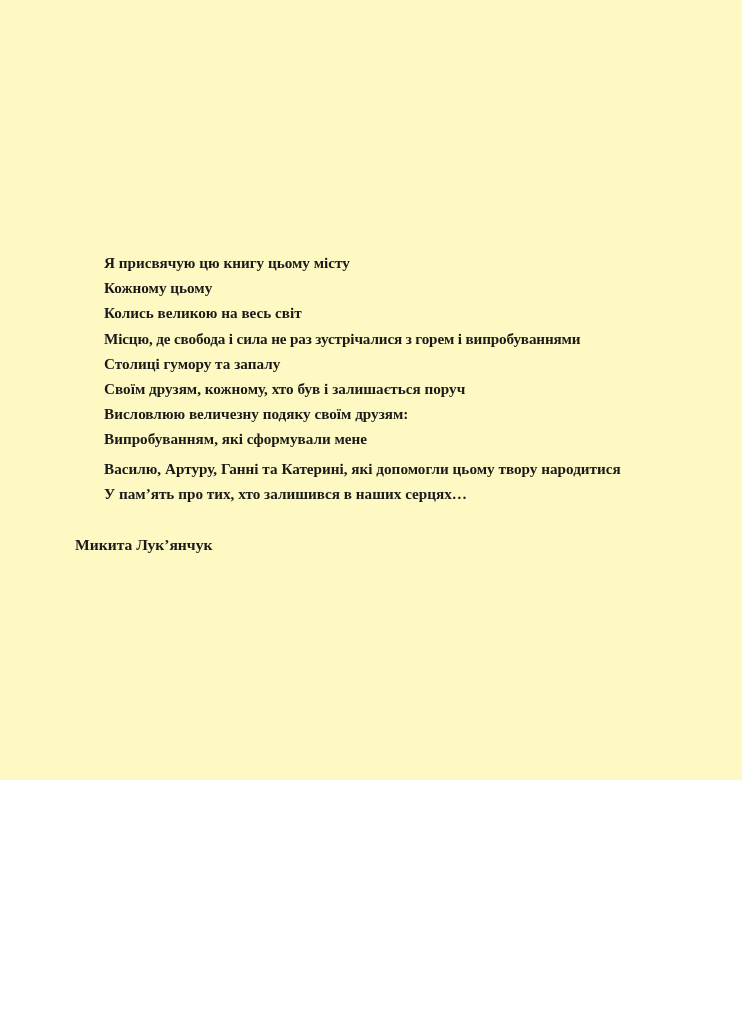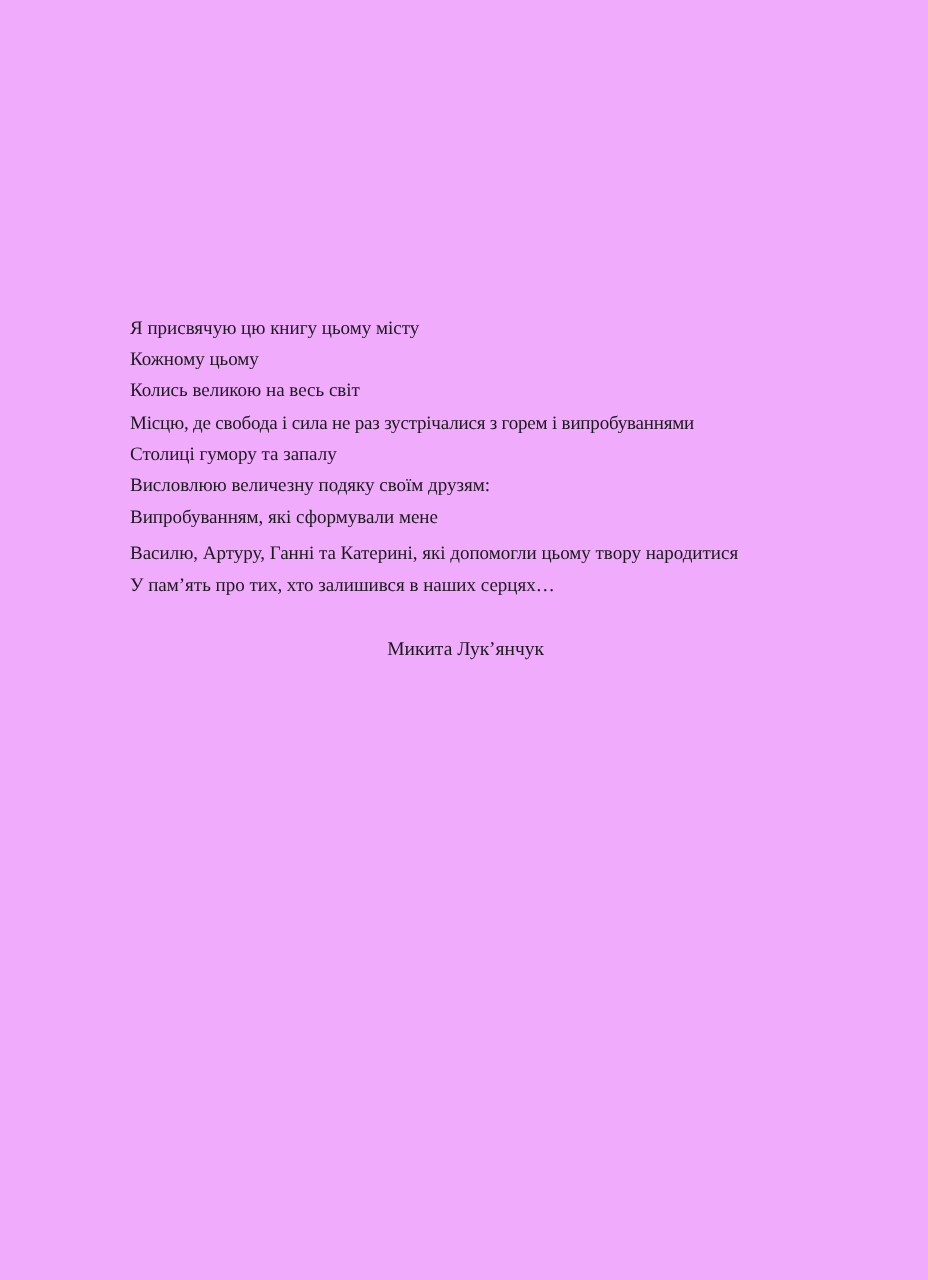--- a/index.html
+++ b/index.html
@@ -9,23 +9,24 @@
   }
   body {
     width: 742px;
     height: 1024px;
     font-family: "Liberation Serif", serif;
     color: #1a1a1a;
   }
   .page {
     position: relative;
     width: 742px;
-    height: 1024px;
-    background: #f0abfc;
+    height: 780px;
+    background: #fef9c3;
     box-sizing: border-box;
+    font-weight: bold;
   }
   .dedication {
     position: absolute;
     left: 75px;
     top: 250px;
     width: 595px;
   }
   .ded-line {
     font-size: 15.2px;
     line-height: 25.2px;
@@ -43,36 +44,37 @@
     text-align: justify;
     margin: 0;
   }
   .ded-para.first-para {
     margin-top: 4px;
   }
   .signature {
     margin-top: 26px;
     font-size: 15.6px;
     line-height: 25.2px;
-    text-align: center;
+    text-align: left;
     text-indent: 0;
   }
 </style>
 </head>
 <body>
 
 <div class="page">
 
   <div class="dedication">
 
     <div class="ded-line">Я присвячую цю книгу цьому місту</div>
     <div class="ded-line">Кожному цьому</div>
     <div class="ded-line">Колись великою на весь світ</div>
     <div class="ded-line tight">Місцю, де свобода і сила не раз зустрічалися з горем і випробуваннями</div>
     <div class="ded-line">Столиці гумору та запалу</div>
+    <div class="ded-line">Своїм друзям, кожному, хто був і залишається поруч</div>
     <div class="ded-line">Висловлюю величезну подяку своїм друзям:</div>
     <div class="ded-line">Випробуванням, які сформували мене</div>
 
     <p class="ded-para first-para">Василю, Артуру, Ганні та Катерині, які допомогли цьому твору народитися</p>
     <p class="ded-para">У пам’ять про тих, хто залишився в наших серцях…</p>
 
     <div class="signature">Микита Лук’янчук</div>
 
   </div>
 

